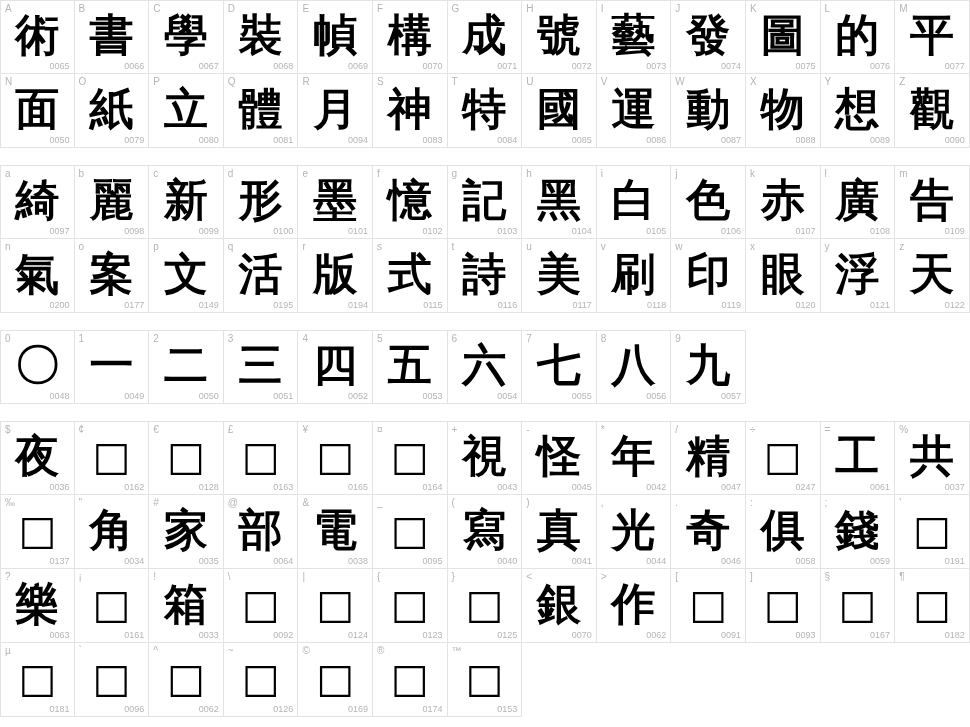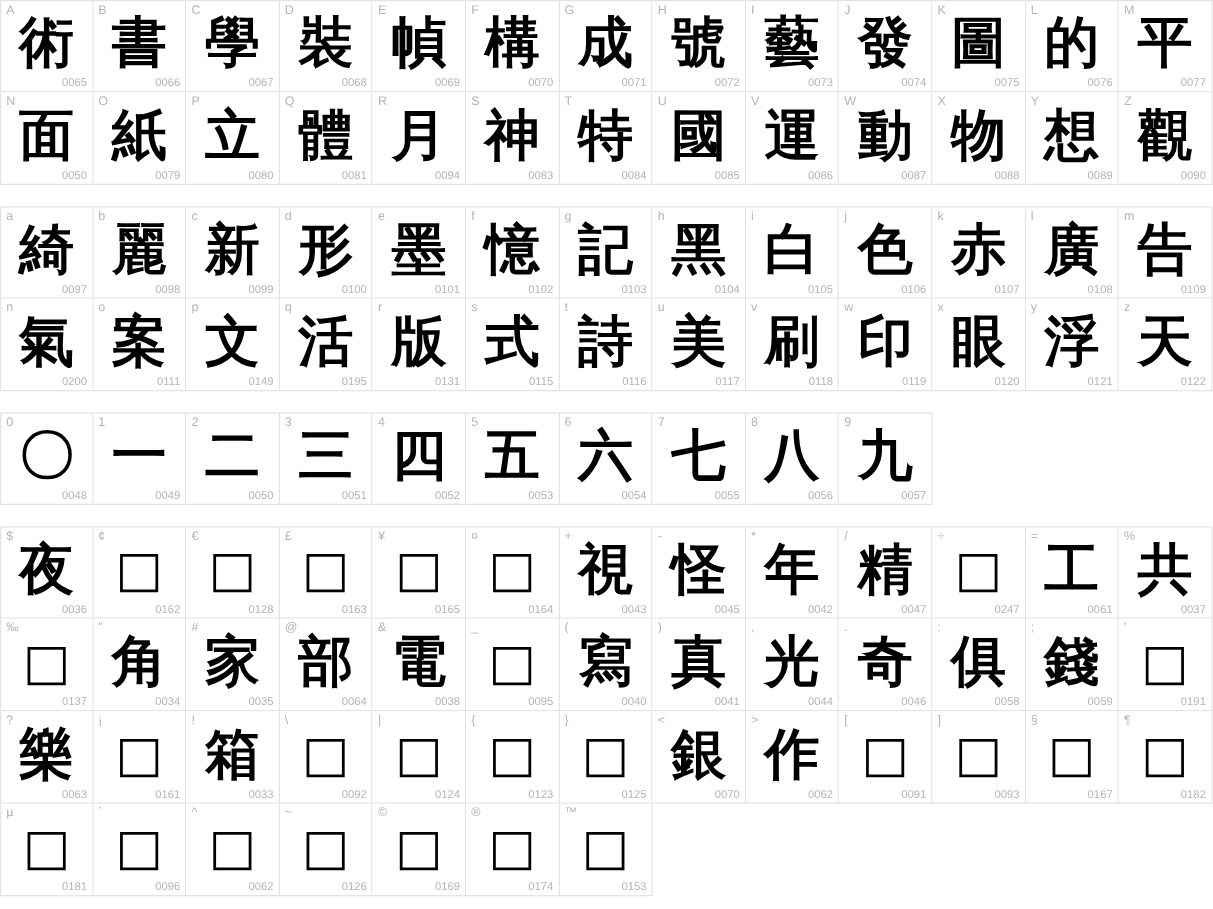--- a/index.html
+++ b/index.html
@@ -300,36 +300,36 @@
       </div>
       <div class="glyph-row">
         <div class="glyph-cell">
           <span class="glyph-key">n</span>
           <span class="glyph-char">氣</span>
           <span class="glyph-code">0200</span>
         </div>
         <div class="glyph-cell">
           <span class="glyph-key">o</span>
           <span class="glyph-char">案</span>
-          <span class="glyph-code">0111</span>
+          <span class="glyph-code">0177</span>
         </div>
         <div class="glyph-cell">
           <span class="glyph-key">p</span>
           <span class="glyph-char">文</span>
           <span class="glyph-code">0149</span>
         </div>
         <div class="glyph-cell">
           <span class="glyph-key">q</span>
           <span class="glyph-char">活</span>
           <span class="glyph-code">0195</span>
         </div>
         <div class="glyph-cell">
           <span class="glyph-key">r</span>
           <span class="glyph-char">版</span>
-          <span class="glyph-code">0131</span>
+          <span class="glyph-code">0194</span>
         </div>
         <div class="glyph-cell">
           <span class="glyph-key">s</span>
           <span class="glyph-char">式</span>
           <span class="glyph-code">0115</span>
         </div>
         <div class="glyph-cell">
           <span class="glyph-key">t</span>
           <span class="glyph-char">詩</span>
           <span class="glyph-code">0116</span>

